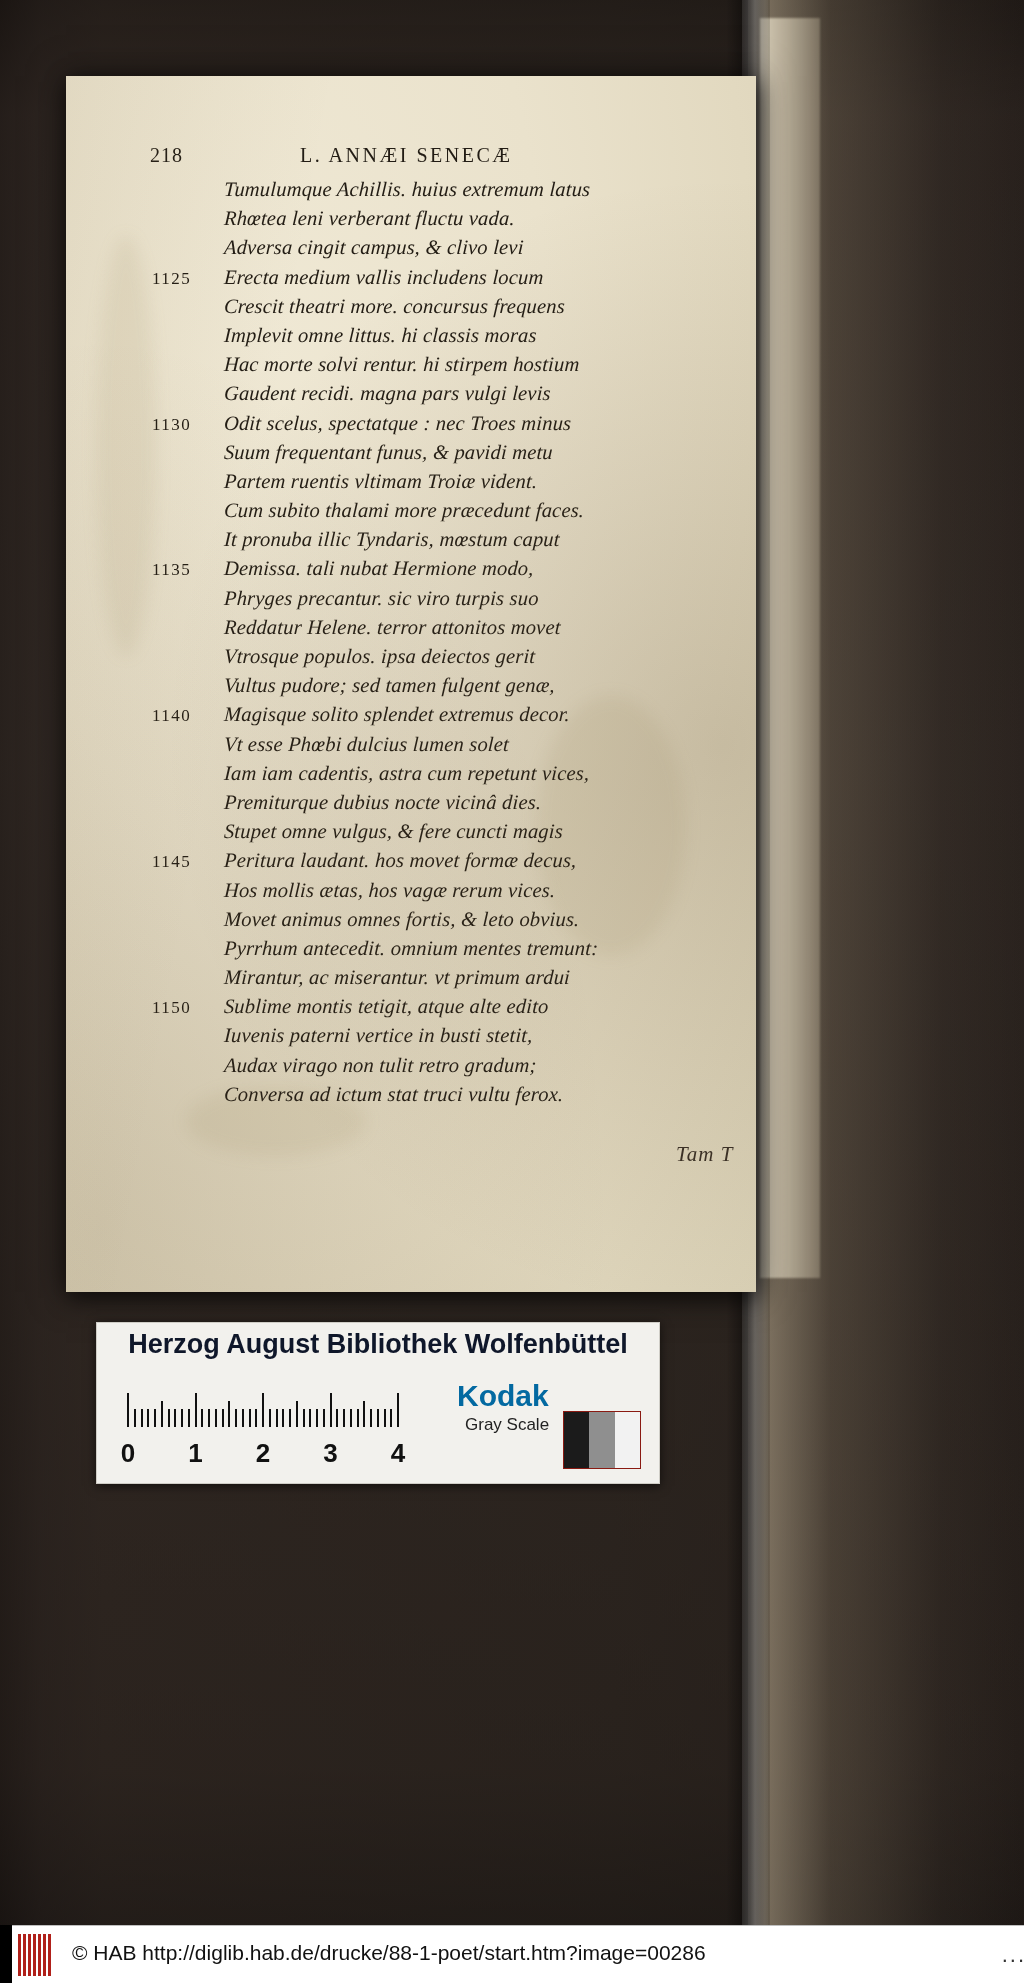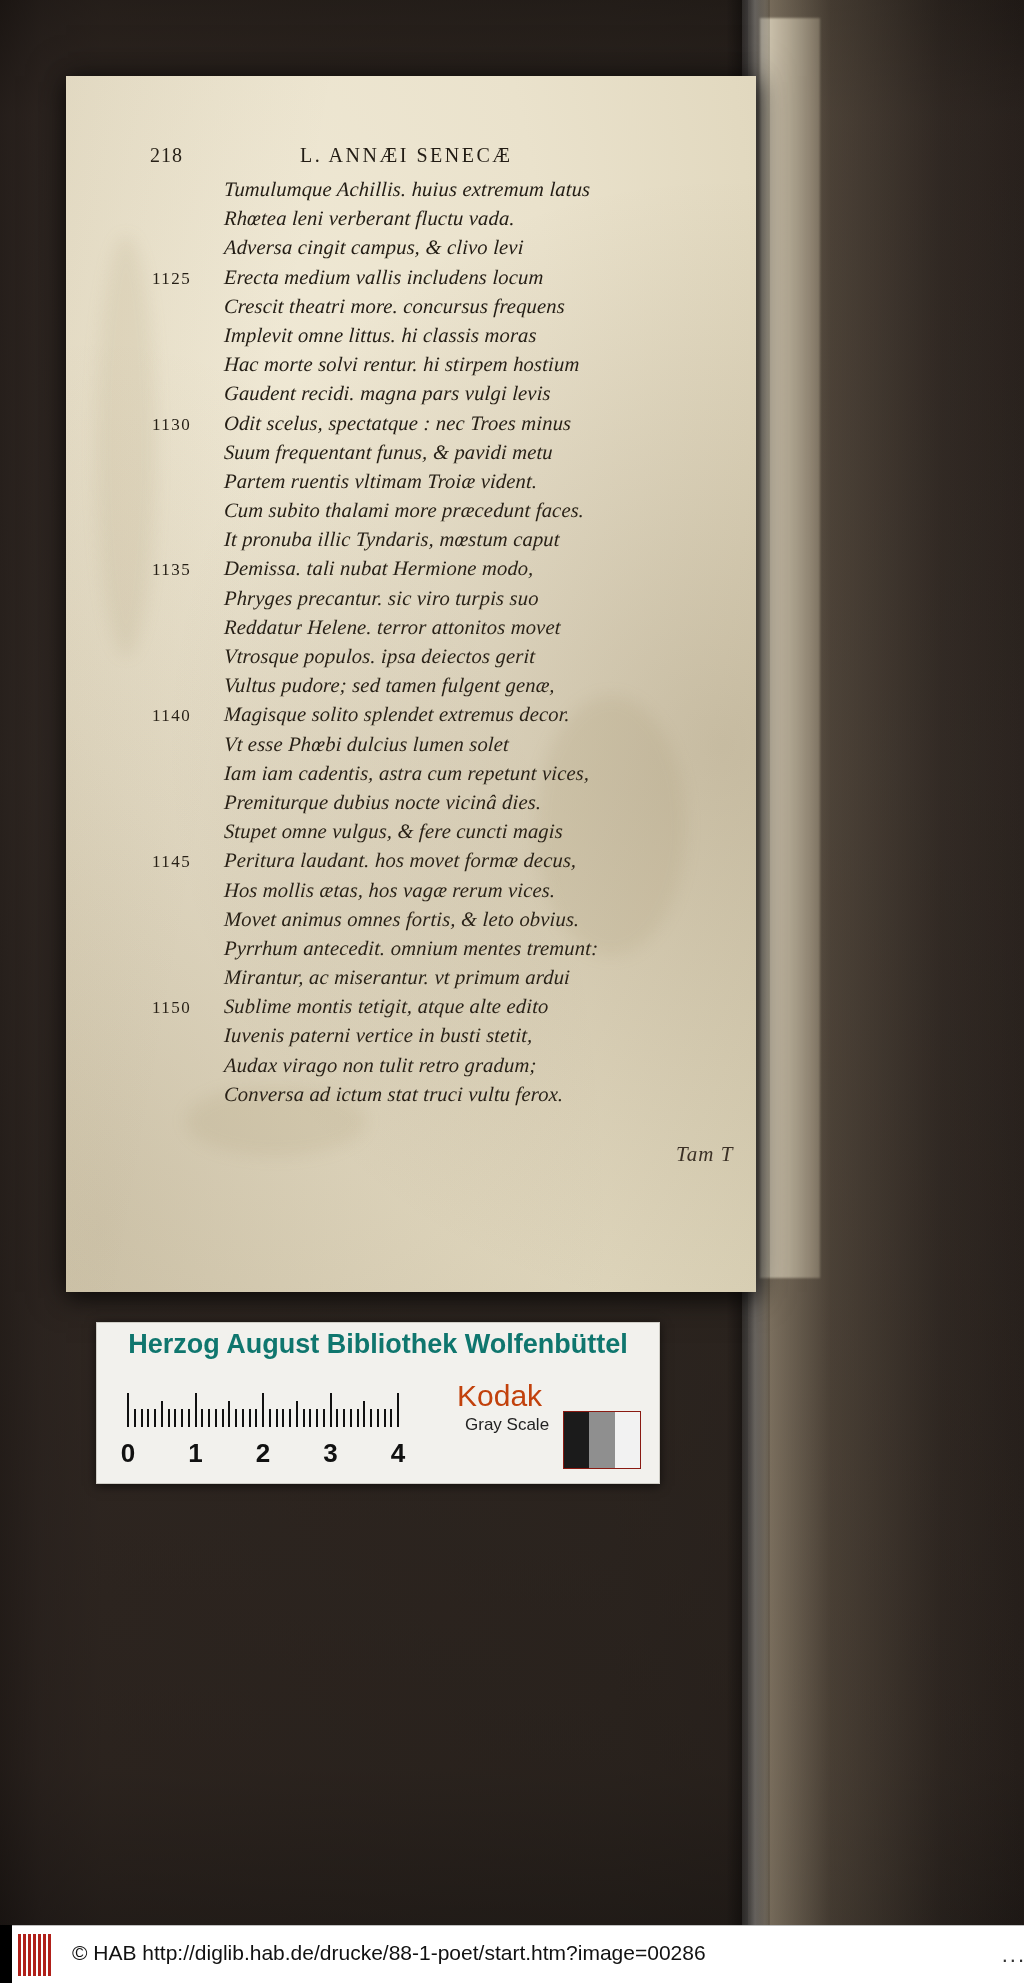--- a/index.html
+++ b/index.html
@@ -168,21 +168,21 @@
     box-shadow: 0 2px 10px rgba(0,0,0,.6);
   }
   #card-title {
     position: absolute;
     left: 0; top: 6px;
     width: 562px;
     text-align: center;
     font-family: "Liberation Sans", sans-serif;
     font-weight: bold;
     font-size: 27px;
-    color: #0f766e;
+    color: #0f172a;
   }
   #ruler {
     position: absolute;
     left: 16px;
     top: 52px;
     width: 306px;
     height: 96px;
   }
   .tick {
     position: absolute;
@@ -197,23 +197,23 @@
     font-weight: bold;
     font-size: 26px;
     color: #111;
     transform: translateX(-50%);
   }
   #kodak-label {
     position: absolute;
     left: 360px;
     top: 56px;
     font-family: "Liberation Sans", sans-serif;
-    font-weight: normal;
+    font-weight: bold;
     font-size: 30px;
-    color: #c2410c;
+    color: #0369a1;
   }
   #grayscale-label {
     position: absolute;
     left: 368px;
     top: 92px;
     font-family: "Liberation Sans", sans-serif;
     font-size: 17px;
     color: #222;
   }
   #gray-patches {

